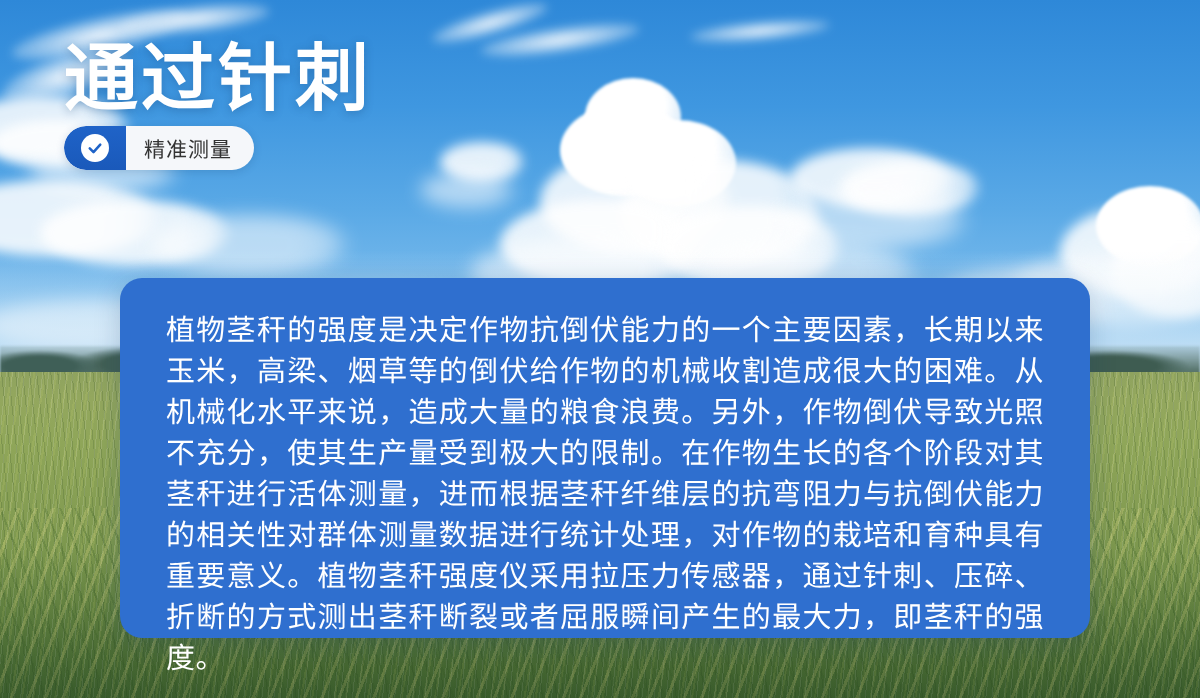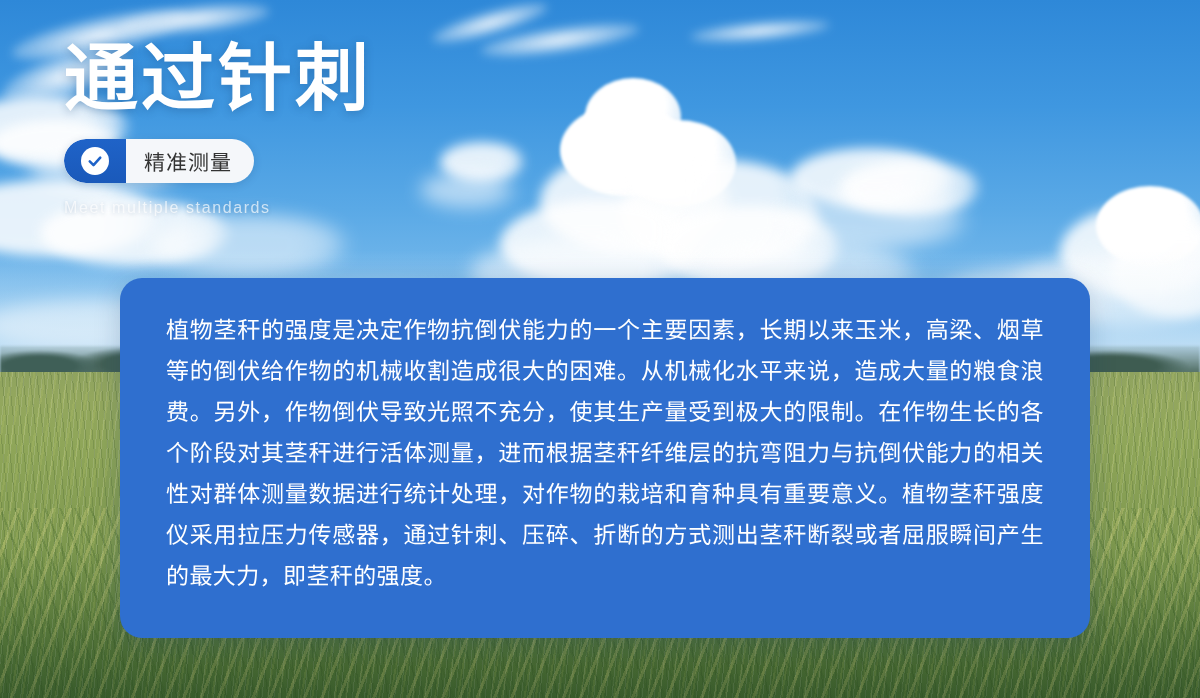--- a/index.html
+++ b/index.html
@@ -94,21 +94,21 @@
 
   .page-title{
     font-family:"Liberation Serif","DejaVu Serif",serif;
     font-size:74px; line-height:1.02; font-weight:700;
     color:#ffffff; letter-spacing:3px;
     text-shadow:0 2px 10px rgba(20,60,110,.30);
   }
 
   .badge{
     display:inline-flex; align-items:stretch;
-    margin-top:22px;
+    margin-top:9px;
     height:44px;
     border-radius:22px;
     overflow:hidden;
     background:#f5f7fa;
     box-shadow:0 2px 8px rgba(20,60,110,.18);
   }
   .badge-icon-wrap{
     width:62px;
     background:linear-gradient(180deg,#1f63c8 0%,#1a59ba 100%);
     display:flex; align-items:center; justify-content:center;
@@ -139,21 +139,21 @@
   .card{
     position:absolute;
     left:120px; top:278px;
     width:970px; height:360px;
     background:#2f6fcf;
     border-radius:22px;
     box-shadow:0 6px 26px rgba(15,50,100,.22);
     padding:32px 46px 0 46px;
   }
   .card-paragraph{
-    font-size:23px;
+    font-size:29px;
     line-height:41px;
     color:#ffffff;
     text-align:justify;
     text-justify:inter-ideograph;
     letter-spacing:.4px;
   }
 </style>
 </head>
 <body>
 
@@ -223,20 +223,19 @@
       <div class="badge-icon-wrap">
         <span class="check-circle">
           <svg width="18" height="18" viewBox="0 0 24 24" aria-hidden="true">
             <path d="M5 12.5 L10 17.5 L19 7.5" fill="none" stroke="#1F63C8" stroke-width="3.4" stroke-linecap="round" stroke-linejoin="round"></path>
           </svg>
         </span>
       </div>
       <div class="badge-label">精准测量</div>
     </div>
 
-    <div class="subtitle">Meet multiple standards</div>
   </div>
 
   <div class="card">
     <p class="card-paragraph">植物茎秆的强度是决定作物抗倒伏能力的一个主要因素，长期以来玉米，高梁、烟草等的倒伏给作物的机械收割造成很大的困难。从机械化水平来说，造成大量的粮食浪费。另外，作物倒伏导致光照不充分，使其生产量受到极大的限制。在作物生长的各个阶段对其茎秆进行活体测量，进而根据茎秆纤维层的抗弯阻力与抗倒伏能力的相关性对群体测量数据进行统计处理，对作物的栽培和育种具有重要意义。植物茎秆强度仪采用拉压力传感器，通过针刺、压碎、折断的方式测出茎秆断裂或者屈服瞬间产生的最大力，即茎秆的强度。</p>
   </div>
 
 </div>
 
 </body></html>

